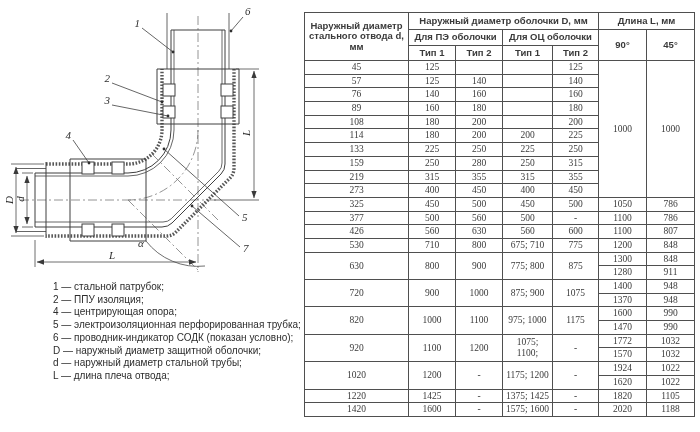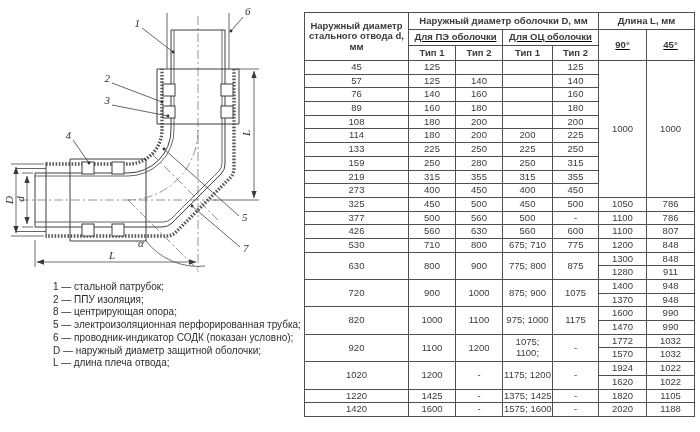--- a/index.html
+++ b/index.html
@@ -30,22 +30,22 @@
 
   
   .tblwrap{position:absolute;left:304px;top:12px;}
   table.tbl{border-collapse:collapse;table-layout:fixed;width:390px;background:#fff;
             border:1.6px solid var(--tborder);}
   .tbl th,.tbl td{border:1px solid var(--tborder);text-align:center;vertical-align:middle;
             padding:0 1px;color:var(--ttext);font-size:9.5px;line-height:1.12;
             overflow:hidden;}
   .tbl th{font-weight:bold;}
   .tbl td{white-space:nowrap;}
-  tr.h1{height:17px;} tr.h2{height:16px;text-decoration:underline;} tr.h3{height:15px;}
-  .tbl tbody tr{height:13.7px;}
+  tr.h1{height:17px;} tr.h2{height:16px;} tr.h3{height:15px;}
+  .tbl tbody tr{height:13.7px;font-family:Liberation Serif, serif;}
 </style>
 </head>
 <body>
 
 <div class="stage">
 
   <div class="drawing">
     <svg width="300" height="278" viewBox="0 0 300 278">
       <defs>
         <marker id="ar" markerWidth="9" markerHeight="8" refX="7.2" refY="4" orient="auto" markerUnits="userSpaceOnUse">
@@ -157,24 +157,25 @@
         <path class="thin2" d="M240,247 L192,206"></path>
           <circle class="dot" cx="192" cy="206" r="1.4"></circle>
         <text class="lab" x="243" y="252">7</text>
       </g>
     </svg>
   </div>
 
   <div class="legend">
       <div>1 — стальной патрубок;</div>
       <div>2 — ППУ изоляция;</div>
-      <div>8 — центрирующая опора;</div>
+      <div>4 — центрирующая опора;</div>
       <div>5 — электроизоляционная перфорированная трубка;</div>
       <div>6 — проводник-индикатор СОДК (показан условно);</div>
       <div>D — наружный диаметр защитной оболочки;</div>
+      <div>d — наружный диаметр стальной трубы;</div>
       <div>L — длина плеча отвода;</div>
     </div>
 
   <div class="tblwrap">
     <table class="tbl">
       <colgroup>
         <col style="width:104px">
           <col style="width:47px">
           <col style="width:47px">
         <col style="width:50px">

